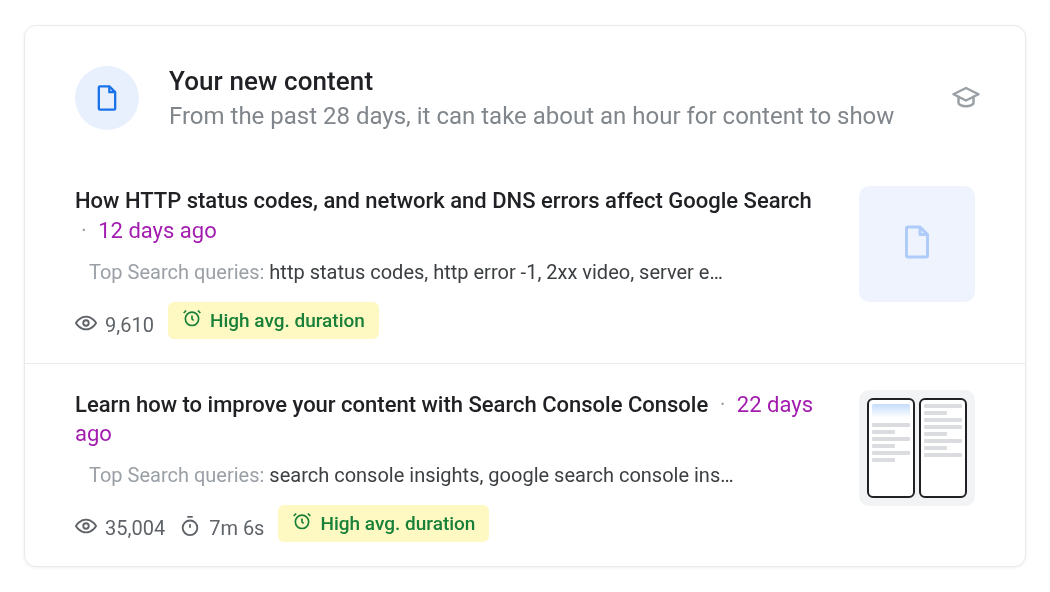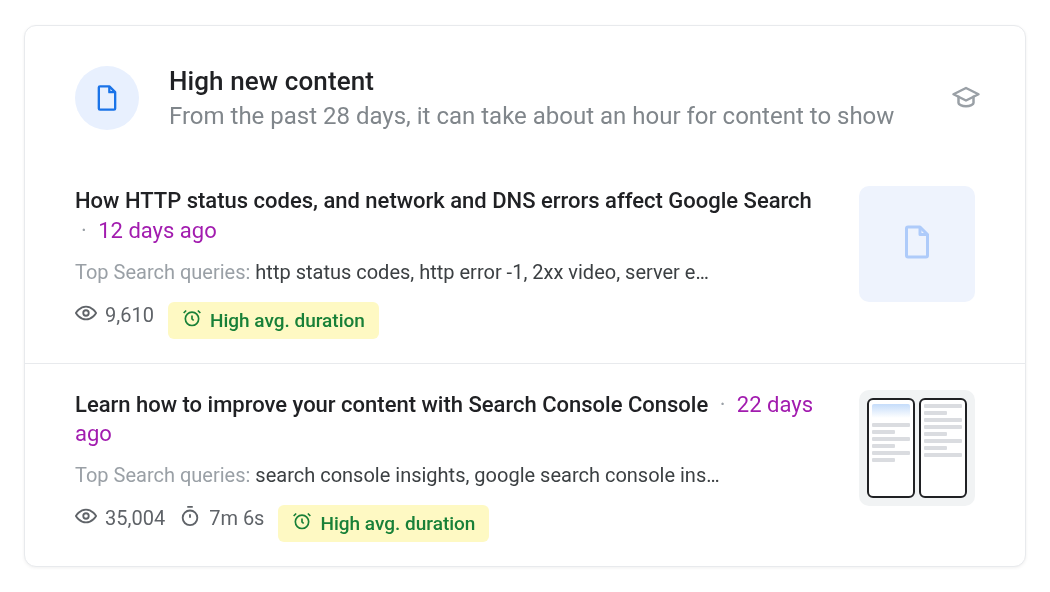--- a/index.html
+++ b/index.html
@@ -70,25 +70,26 @@
   .item-title { font-weight: 500; }
   .dot { color: #9aa0a6; margin: 0 6px; }
   .item-age { color: #a21caf; font-weight: 400; }
   .item-queries {
     font-size: 20px;
     margin-top: 14px;
     color: #3c4043;
     white-space: nowrap;
     overflow: hidden;
     text-overflow: ellipsis;
+    margin-left: 14px;
   }
   .queries-label { color: #9aa0a6; }
   .item-metrics {
     display:flex;
-    align-items:flex-start;
+    align-items:flex-end;
     gap: 14px;
     margin-top: 18px;
     font-size: 20px;
     color: #5f6368;
   }
   .metric {
     display:inline-flex;
     align-items:center;
     gap: 8px;
   }
@@ -145,21 +146,21 @@
 <div class="card">
 
   <div class="header">
     <div class="header-icon">
       <svg width="28" height="28" viewBox="0 0 24 24" fill="none" stroke="#1a73e8" stroke-width="2" stroke-linejoin="round">
           <path d="M14 2H6a1 1 0 0 0-1 1v18a1 1 0 0 0 1 1h12a1 1 0 0 0 1-1V7l-5-5z"></path>
           <path d="M14 2v5h5"></path>
         </svg>
     </div>
     <div class="header-text">
-      <div class="header-title">High new content</div>
+      <div class="header-title">Your new content</div>
       <div class="header-sub">From the past 28 days, it can take about an hour for content to show</div>
     </div>
     <div class="header-action">
       <svg width="30" height="30" viewBox="0 0 24 24" fill="none" stroke="#9aa0a6" stroke-width="2" stroke-linejoin="round" stroke-linecap="round">
           <path d="M2 9l10-5 10 5-10 5-10-5z"></path>
           <path d="M6 11v5c0 1 2.5 2.5 6 2.5s6-1.5 6-2.5v-5"></path>
         </svg>
     </div>
   </div>
 

